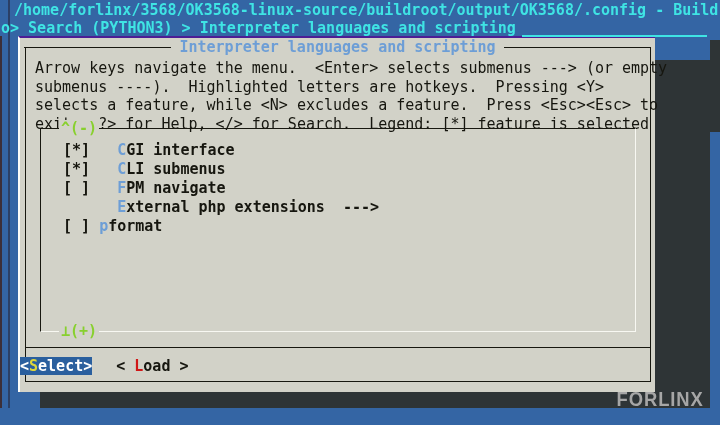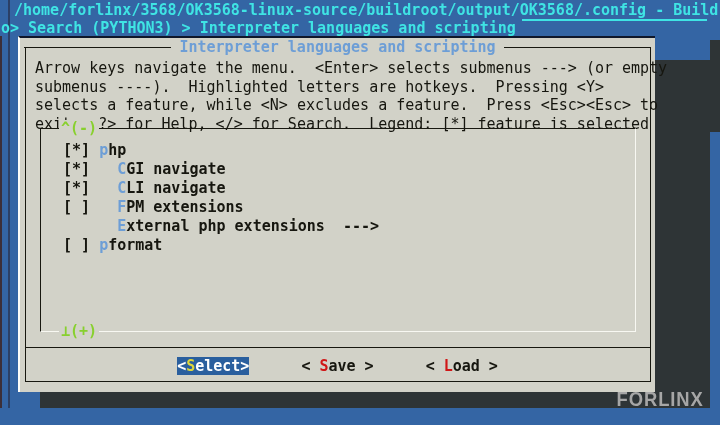--- a/index.html
+++ b/index.html
@@ -9,31 +9,31 @@
     --shadow_dark:#2e3436; --logo_gray:#a6a6a6; --line_dark:#17170f; --line_light:#f8f8f2;
   }
   *{box-sizing:border-box;margin:0;padding:0}
   body{margin:0;background:#222}
   .screen{position:relative;width:720px;height:425px;background:var(--screen_blue);
     overflow:hidden;font-family:"DejaVu Sans Mono","Liberation Mono",monospace;
     font-size:15px;line-height:18px;}
   .edge1{position:absolute;left:0;top:36px;width:2px;height:372px;background:#3c2f38}
   .edge2{position:absolute;left:8px;top:0;width:2px;height:408px;background:#2b4066}
   .topline{position:absolute;left:14px;top:1px;color:var(--cyan);font-weight:bold;white-space:pre;z-index:3}
-  .topline2{position:absolute;left:1px;top:19px;color:var(--cyan);font-weight:bold;white-space:pre;z-index:3;display:flex;align-items:flex-start}
+  .topline2{position:absolute;left:1px;top:19px;color:var(--cyan);font-weight:bold;white-space:pre;z-index:3;display:flex;align-items:flex-end}
   .cyan-rule{display:inline-block;width:185px;height:0;border-top:2px solid var(--cyan);margin-left:6px}
   .shadow-right{position:absolute;left:655px;top:60px;width:55px;height:348px;background:var(--shadow_dark)}
   .shadow-topsliver{position:absolute;left:710px;top:40px;width:10px;height:92px;background:var(--shadow_dark)}
   .shadow-bottom{position:absolute;left:40px;top:392px;width:670px;height:16px;background:var(--shadow_dark)}
   .forlinx{position:absolute;right:16px;top:390px;z-index:5;color:var(--logo_gray);
     font-family:"Liberation Sans",sans-serif;font-weight:bold;font-size:20px;letter-spacing:1px;
     transform:scaleX(.92);transform-origin:right center}
   
   .dialog{position:absolute;left:18px;top:36px;width:637px;height:356px;background:var(--dialog_gray);
-    border-left:2px solid #fdfdf8;border-top:2px solid #0f172a;z-index:2;color:var(--text_black)}
+    border-left:2px solid #fdfdf8;border-top:2px solid #4c1d95;z-index:2;color:var(--text_black)}
   .dlg-title-row{position:absolute;left:4px;right:4px;top:0;height:17px;display:flex;align-items:center}
   .dlg-title-row .rule{flex:1;border-top:1px solid var(--line_dark);margin-top:1px}
   .dlg-title{padding:0 8px;color:var(--steel_blue);font-weight:bold;white-space:pre}
   .side-l{position:absolute;left:5px;top:9px;bottom:10px;width:0;border-left:1px solid var(--line_dark)}
   .side-r{position:absolute;right:4px;top:9px;bottom:10px;width:0;border-right:1px solid var(--line_dark)}
   .bot-line{position:absolute;left:5px;right:4px;bottom:10px;height:0;border-bottom:1px solid var(--line_dark)}
   .btn-sep{position:absolute;left:5px;right:4px;bottom:44px;height:0;border-top:1px solid var(--line_dark)}
   .instructions{position:absolute;left:15px;top:21px;white-space:pre;font:inherit;line-height:18.5px;color:var(--text_black)}
   
   .menubox{position:absolute;left:20px;top:90px;width:596px;height:204px;
@@ -44,21 +44,21 @@
   .mrow .hk{color:var(--steel_blue)}
   .mrow.sel{background:var(--highlight_blue);color:#fff}
   .mrow.sel .hk{color:var(--hotkey_yellow)}
   .cursor-block{position:absolute;left:28px;top:1px;bottom:1px;width:7px;background:#efefe9}
   .scroll-ind{position:absolute;left:18px;color:var(--indicator_green);font-weight:bold;
     background:var(--dialog_gray);padding:0 2px;line-height:17px;z-index:2}
   .scroll-up{top:-9px}
   .scroll-down{bottom:-9px}
   
   .buttons{position:absolute;left:0;right:0;bottom:16px;height:20px;display:flex;
-    justify-content:center;gap:52px;align-items:center}
+    gap:24px;align-items:center}
   .tbtn{white-space:pre;font-weight:bold;color:var(--text_black);cursor:default}
   .tbtn .hk{color:var(--hotkey_red)}
   .tbtn.sel{background:var(--highlight_blue);color:#fff}
   .tbtn.sel .hk{color:var(--hotkey_yellow)}
 </style>
 </head>
 <body>
 
 <div class="screen">
   <div class="edge1"></div>
@@ -87,27 +87,25 @@
     <div class="btn-sep"></div>
 
     <pre class="instructions">Arrow keys navigate the menu.  &lt;Enter&gt; selects submenus ---&gt; (or empty
 submenus ----).  Highlighted letters are hotkeys.  Pressing &lt;Y&gt;
 selects a feature, while &lt;N&gt; excludes a feature.  Press &lt;Esc&gt;&lt;Esc&gt; to
 exit, &lt;?&gt; for Help, &lt;/&gt; for Search.  Legend: [*] feature is selected</pre>
 
     <div class="menubox">
       <span class="scroll-ind scroll-up">^(-)</span>
       <span class="scroll-ind scroll-down">⊥(+)</span>
-    <div class="mrow"><span>[*] </span><span class="hk">p</span><span>hp</span></div>
-        <div class="mrow"><span>[*]   </span><span class="hk">C</span><span>GI navigate</span></div>
-        <div class="mrow"><span>[*]   </span><span class="hk">C</span><span>LI navigate</span></div>
-        <div class="mrow"><span>[ ]   </span><span class="hk">F</span><span>PM extensions</span></div>
+        <div class="mrow"><span>[*]   </span><span class="hk">C</span><span>GI interface</span></div>
+        <div class="mrow"><span>[*]   </span><span class="hk">C</span><span>LI submenus</span></div>
+        <div class="mrow"><span>[ ]   </span><span class="hk">F</span><span>PM navigate</span></div>
         <div class="mrow"><span>      </span><span class="hk">E</span><span>xternal php extensions  ---&gt;</span></div>
         <div class="mrow"><span>[ ] </span><span class="hk">p</span><span>format</span></div>
       </div>
 
     <div class="buttons">
         <span class="tbtn sel"><span>&lt;</span><span class="hk">S</span><span>elect&gt;</span></span>
-        <span class="tbtn"><span>&lt; </span><span class="hk">S</span><span>ave &gt;</span></span>
         <span class="tbtn"><span>&lt; </span><span class="hk">L</span><span>oad &gt;</span></span>
       </div>
   </div>
 </div>
 
 </body></html>

